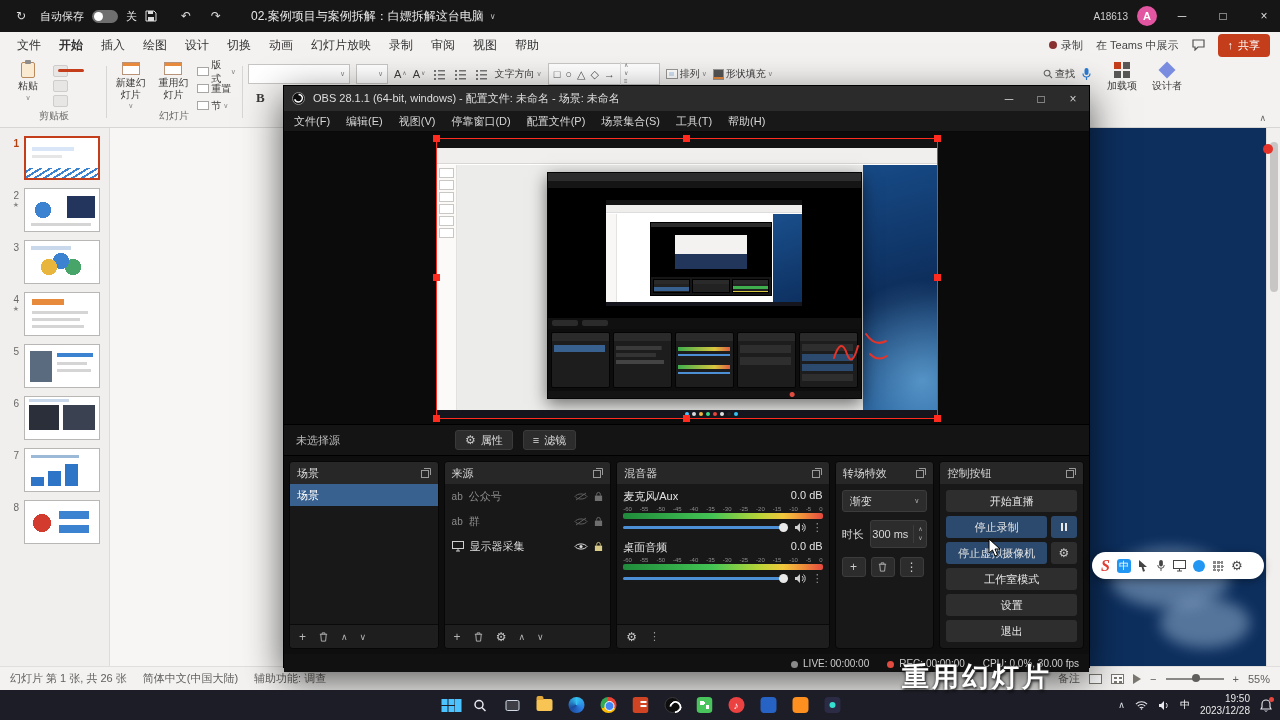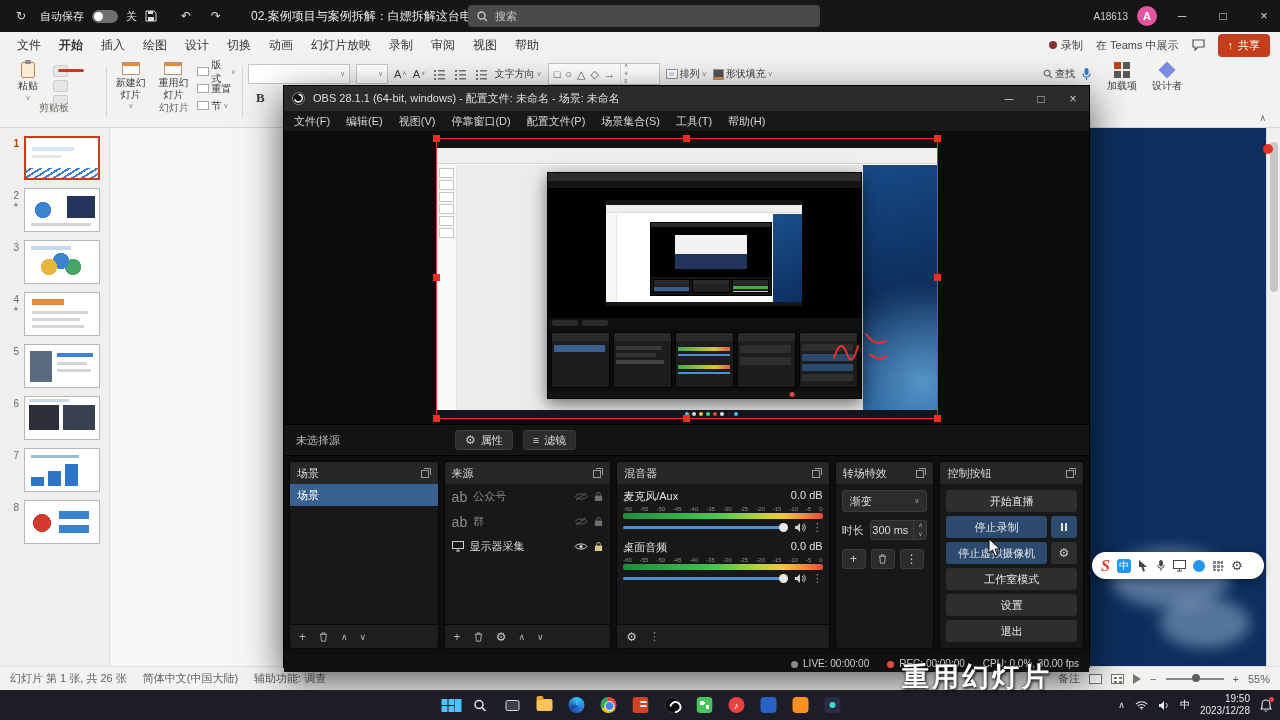--- a/index.html
+++ b/index.html
@@ -22,21 +22,21 @@
 .tabrow{position:absolute;top:32px;left:0;right:0;height:26px;background:#f3f2f1;display:flex;align-items:center;padding-left:8px;font-size:12px;color:#333;z-index:2}
 .tab{padding:16px 9px;position:relative;white-space:nowrap}
 .tab.on{font-weight:700}
 .tab.on::after{content:"";position:absolute;left:8px;right:8px;bottom:-2px;height:3px;background:#c43e1c;border-radius:2px}
 .tabact{margin-left:auto;display:flex;align-items:center;gap:13px;padding-right:10px;font-size:11px;color:#444;white-space:nowrap}
 .recdot{width:8px;height:8px;border-radius:50%;background:#8a3232;display:inline-block;margin-right:4px}
 .share{background:#c43e1c;color:#fff;border-radius:4px;padding:4px 10px;display:flex;gap:5px;align-items:center}
 .ribbon{position:absolute;top:58px;left:0;right:0;height:70px;background:#f3f2f1;border-bottom:1px solid #d8d6d4;z-index:1}
 .grp{position:absolute;top:2px;height:64px}
 .grow{display:flex;gap:5px;padding:2px 4px;align-items:flex-start;height:48px}
-.glabel{position:absolute;bottom:9px;left:0;right:0;text-align:center;font-size:10px;color:#6a6865}
+.glabel{position:absolute;bottom:1px;left:0;right:0;text-align:center;font-size:10px;color:#6a6865}
 .bigbt{display:flex;flex-direction:column;align-items:center;gap:2px;font-size:10px;color:#3b3a39;width:40px;text-align:center;line-height:1.15}
 .smbt{display:flex;align-items:center;gap:2px;font-size:10px;color:#3b3a39;height:15px}
 .vdiv{position:absolute;top:8px;height:52px;width:1px;background:#d8d6d4}
 .tiny{font-size:7px;color:#888}
 .pasteic{width:14px;height:16px;background:#fbead2;border:1px solid #b98a5d;border-radius:2px;position:relative}
 .pasteic::before{content:"";position:absolute;left:3px;top:-3px;width:6px;height:4px;background:#8f8d8b;border-radius:1px}
 .mini3{display:flex;flex-direction:column;gap:3px;padding-top:3px}
 .mi{width:15px;height:12px;background:#e8e6e4;border:1px solid #cfcdcb;border-radius:2px}
 .slideic{width:18px;height:13px;border:1px solid #b8937a;background:linear-gradient(#e78a3c 0 3px,#fff 3px)}
 .colstack{display:flex;flex-direction:column;gap:2px;padding-top:2px}
@@ -137,35 +137,35 @@
 .dock{background:#181818;border-radius:4px;overflow:hidden;display:flex;flex-direction:column;border:1px solid #070707}
 .w-sc{width:150px}.w-so{width:168px}.w-mx{width:214px}.w-tr{width:100px}.w-ct{width:145px}
 .dh{height:22px;background:#272727;display:flex;align-items:center;padding:0 7px;font-size:11px;color:#d8d8d8;flex:none}
 .pop{margin-left:auto}
 .dbody{flex:1;position:relative}
 .dfoot{height:24px;background:#1e1e1e;border-top:1px solid #0a0a0a;display:flex;align-items:center;gap:12px;padding:0 9px;color:#b5b5b5;font-size:12px;flex:none}
 .scitem{height:22px;background:#39618f;color:#fff;font-size:11px;display:flex;align-items:center;padding-left:7px}
 .srow{height:25px;display:flex;align-items:center;gap:6px;padding:0 7px;font-size:11px;color:#d9d9d9}
 .srow.dim{color:#8b8b8b}
 .srow.dim svg{opacity:.55}
-.abic{font-size:14px;color:#cfcfcf}
+.abic{font-size:10px;color:#cfcfcf}
 .srow.dim .abic{color:#8b8b8b}
 .sname{flex:1;white-space:nowrap;overflow:hidden}
 .mxch{padding:5px 6px 2px}
 .mxtop{display:flex;justify-content:space-between;font-size:11px;color:#e2e2e2}
 .scale{display:flex;justify-content:space-between;font-size:6px;color:#8d8d8d;margin-top:2px}
 .meter{height:6px;border-radius:2px;margin-top:1px;background:linear-gradient(90deg,#1f8b3b,#44c454 45%,#b7d437 68%,#f2c83c 80%,#ef8e3a 90%,#e4493f 100%)}
 .sldrow{display:flex;align-items:center;gap:6px;margin-top:3px}
 .sldtrack{flex:1;height:3px;background:#4d8fd4;border-radius:2px;position:relative}
 .knob{position:absolute;right:0;top:-3px;width:9px;height:9px;border-radius:50%;background:#e9e9e9}
 .vdots{color:#9a9a9a;font-size:11px;line-height:1}
 .gear{color:#c9c9c9;font-size:12px;line-height:1}
 .trsel{height:22px;margin:6px 6px 8px;background:#2c2c2c;border:1px solid #3c3c3c;border-radius:3px;display:flex;align-items:center;justify-content:space-between;padding:0 7px;font-size:11px}
 .trdur{display:flex;align-items:center;gap:6px;margin:7px 6px 0;font-size:11px}
-.spin{flex:1;height:20px;background:#2c2c2c;border:1px solid #3c3c3c;border-radius:3px;display:flex;align-items:center}
+.spin{flex:1;height:28px;background:#2c2c2c;border:1px solid #3c3c3c;border-radius:3px;display:flex;align-items:center}
 .spin .val{flex:1;text-align:right;padding-right:5px;font-size:11px}
 .spin .ud{width:13px;border-left:1px solid #3c3c3c;display:flex;flex-direction:column;font-size:6px;color:#aaa;align-items:center;line-height:1.5}
 .trbtns{display:flex;gap:5px;margin:9px 6px 0}
 .sqbtn{width:24px;height:20px;background:#2c2c2c;border:1px solid #3c3c3c;border-radius:3px;display:flex;align-items:center;justify-content:center;color:#ccc;font-size:12px}
 .cbody{padding:6px;display:flex;flex-direction:column;gap:4px}
 .cbtn{height:22px;background:#2e2e2e;border-radius:3px;font-size:11px;color:#e5e5e5;display:flex;align-items:center;justify-content:center}
 .cbtn.blue{background:#2c4a6e}
 .crow{display:flex;gap:4px}
 .crow .cbtn{flex:1}
 .sq{width:26px;height:22px;border-radius:3px;display:flex;align-items:center;justify-content:center;background:#2e2e2e}
@@ -226,27 +226,20 @@
           <rect x="3" y="7" width="6" height="4" fill="#ddd"></rect>
           <rect x="3" y="1" width="5" height="3" fill="#ddd"></rect>
         </svg>
       </span>
     <span class="tbtn">↶</span>
     <span class="tbtn">↷</span>
     <span class="doctitle">
       <span>02.案例项目与案例拆解：白嫖拆解这台电脑</span>
       <span class="chev">∨</span>
     </span>
-    <div class="searchpill">
-      <svg width="11" height="11" viewBox="0 0 11 11">
-          <circle cx="4.5" cy="4.5" r="3.5" fill="none" stroke="#c9c9c9" stroke-width="1.3"></circle>
-          <line x1="7.2" y1="7.2" x2="10" y2="10" stroke="#c9c9c9" stroke-width="1.3"></line>
-        </svg>
-      <span>搜索</span>
-    </div>
     <div class="tright">
       <span class="uname">A18613</span>
       <span class="avatar">A</span>
       <span class="wbtn">─</span>
       <span class="wbtn">□</span>
       <span class="wbtn">×</span>
     </div>
   </div>
 
   <div class="tabrow">

